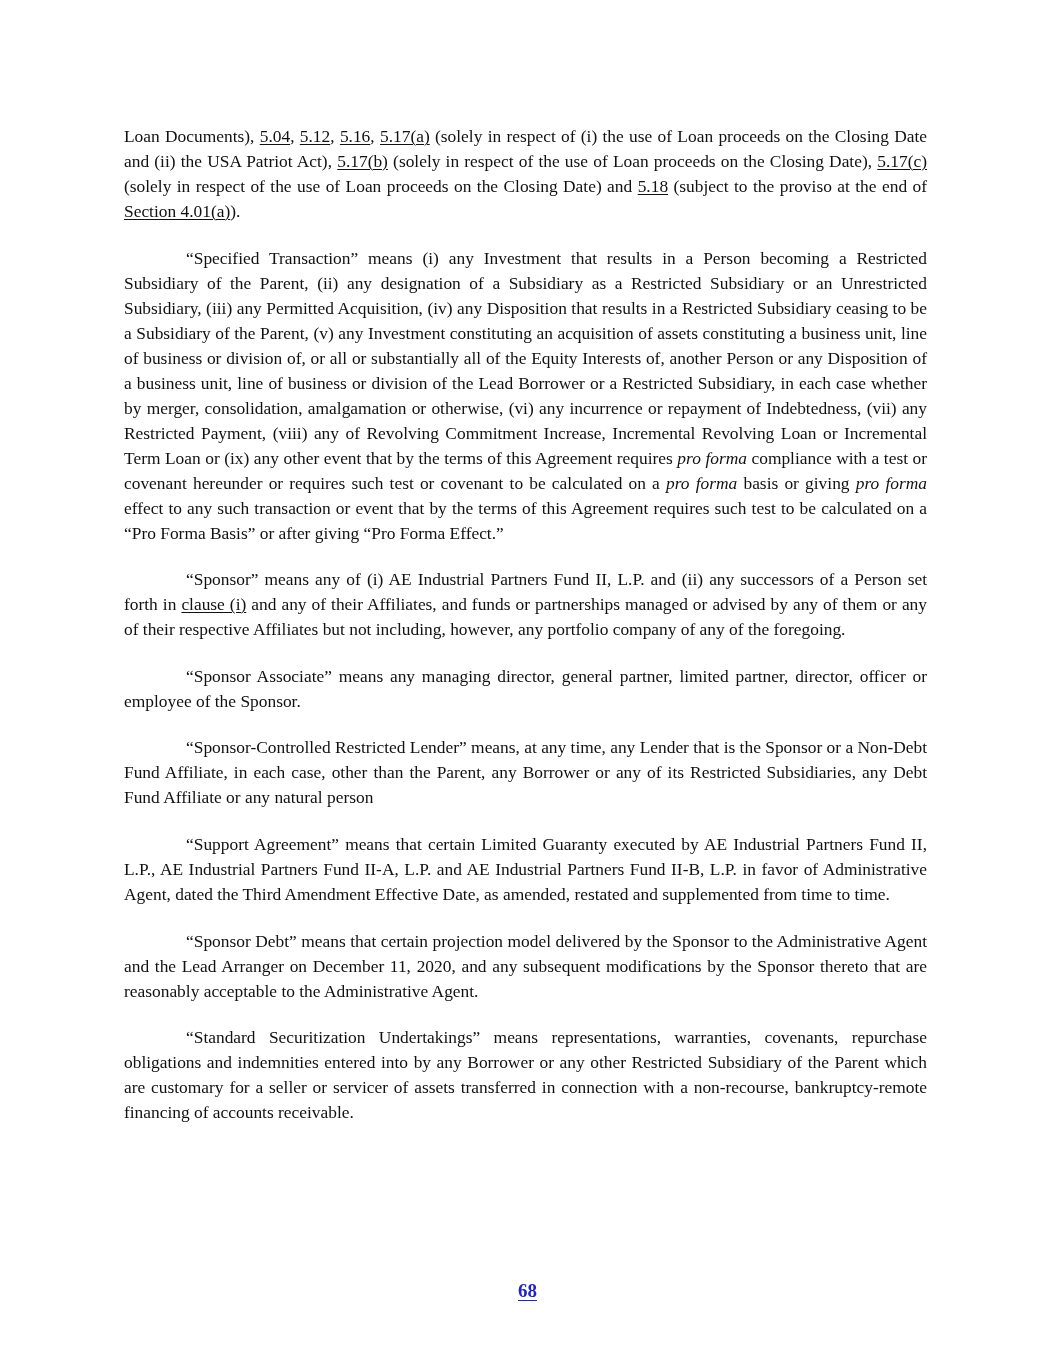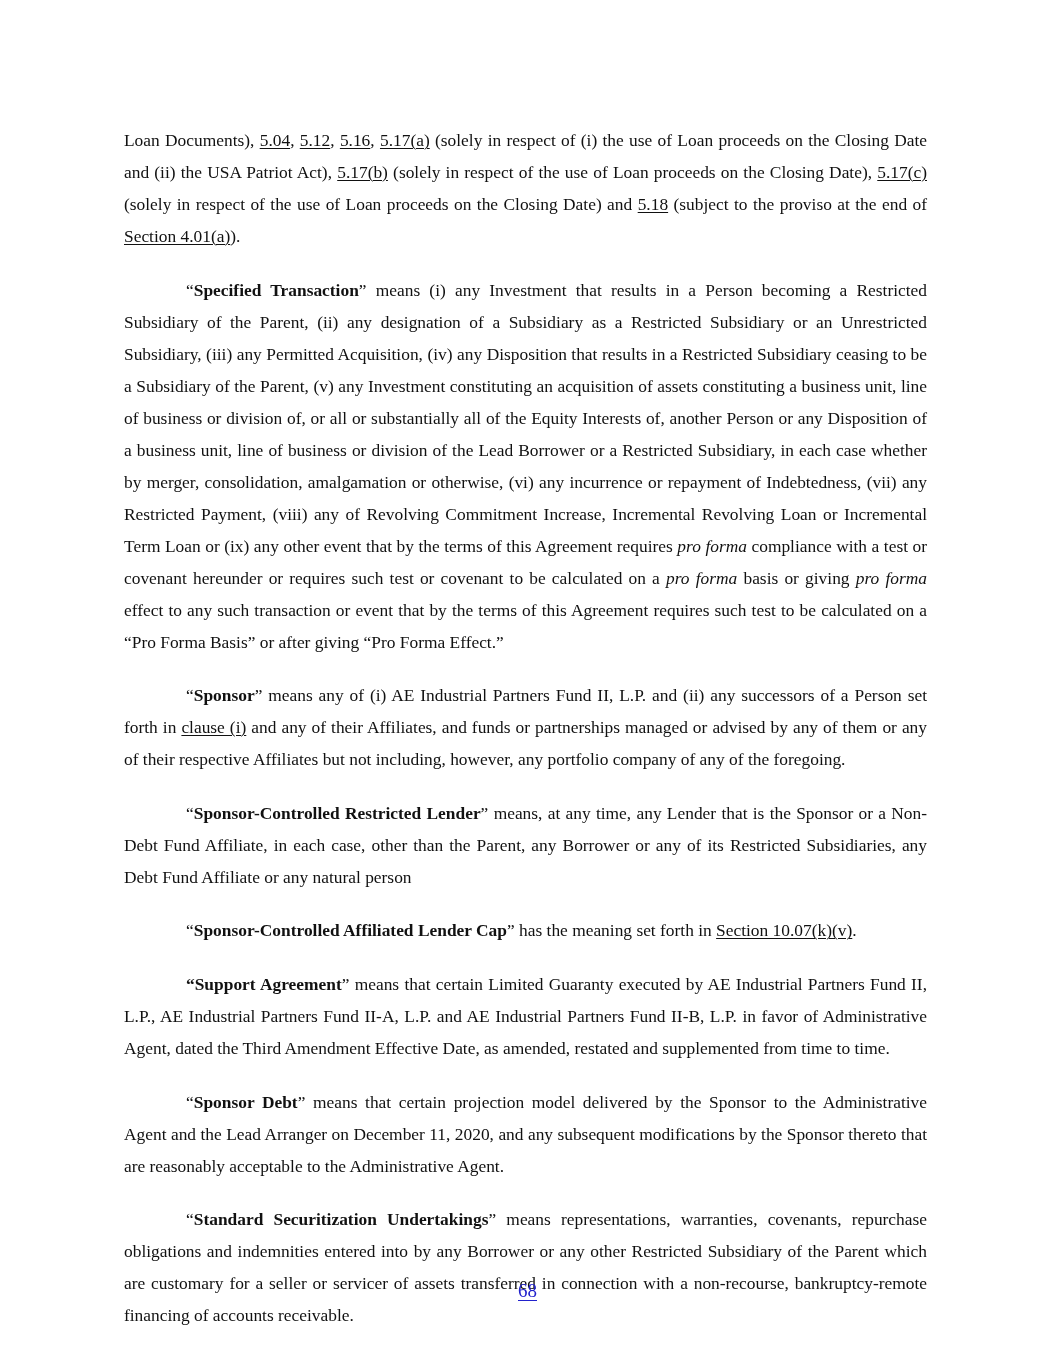--- a/index.html
+++ b/index.html
@@ -14,32 +14,32 @@
       overflow: hidden;
       font-family: "Liberation Serif", "DejaVu Serif", serif;
       color: #111111;
     }
     .page {
       position: absolute;
       left: 124px;
       top: 124px;
       width: 803px;
       font-size: 17.4px;
-      line-height: 32px;
+      line-height: 25px;
     }
     .para {
       margin: 0 0 21.6px 0;
       text-align: justify;
       text-align-last: left;
     }
     .para.def {
       text-indent: 62px;
     }
     .term {
-      font-weight: bold;
+      font-weight: normal;
     }
     .ref {
       text-decoration: underline;
       text-underline-offset: 2px;
       text-decoration-thickness: 1px;
     }
     em {
     }
     .footer {
       position: absolute;
@@ -47,38 +47,39 @@
       width: 1055px;
       top: 1280px;
       text-align: center;
       font-size: 19px;
     }
     .footer a {
       color: #2222cc;
       text-decoration: underline;
       text-decoration-thickness: 1px;
       text-underline-offset: 3px;
+      font-weight: bold;
     }
   </style>
 </head>
 <body>
 
 <div class="page">
 
   <p class="para"><span>Loan Documents), </span><span class="ref">5.04</span><span>, </span><span class="ref">5.12</span><span>, </span><span class="ref">5.16</span><span>, </span><span class="ref">5.17(a)</span><span> (solely in respect of (i) the use of Loan proceeds on the Closing Date and (ii) the USA Patriot Act), </span><span class="ref">5.17(b)</span><span> (solely in respect of the use of Loan proceeds on the Closing Date), </span><span class="ref">5.17(c)</span><span> (solely in respect of the use of Loan proceeds on the Closing Date) and </span><span class="ref">5.18</span><span> (subject to the proviso at the end of </span><span class="ref">Section 4.01(a)</span><span>).</span></p>
 
   <p class="para def"><span>“</span><span class="term">Specified Transaction</span><span>”</span><span> means (i) any Investment that results in a Person becoming a Restricted Subsidiary of the Parent, (ii) any designation of a Subsidiary as a Restricted Subsidiary or an Unrestricted Subsidiary, (iii) any Permitted Acquisition, (iv) any Disposition that results in a Restricted Subsidiary ceasing to be a Subsidiary of the Parent, (v) any Investment constituting an acquisition of assets constituting a business unit, line of business or division of, or all or substantially all of the Equity Interests of, another Person or any Disposition of a business unit, line of business or division of the Lead Borrower or a Restricted Subsidiary, in each case whether by merger, consolidation, amalgamation or otherwise, (vi) any incurrence or repayment of Indebtedness, (vii) any Restricted Payment, (viii) any of Revolving Commitment Increase, Incremental Revolving Loan or Incremental Term Loan or (ix) any other event that by the terms of this Agreement requires </span><em>pro forma</em><span> compliance with a test or covenant hereunder or requires such test or covenant to be calculated on a </span><em>pro forma</em><span> basis or giving </span><em>pro forma</em><span> effect to any such transaction or event that by the terms of this Agreement requires such test to be calculated on a “Pro Forma Basis” or after giving “Pro Forma Effect.”</span></p>
 
   <p class="para def"><span>“</span><span class="term">Sponsor</span><span>”</span><span> means any of (i) AE Industrial Partners Fund II, L.P. and (ii) any successors of a Person set forth in </span><span class="ref">clause (i)</span><span> and any of their Affiliates, and funds or partnerships managed or advised by any of them or any of their respective Affiliates but not including, however, any portfolio company of any of the foregoing.</span></p>
 
+  <p class="para def"><span>“</span><span class="term">Sponsor Associate</span><span>”</span><span> means any managing director, general partner, limited partner, director, officer or employee of the Sponsor.</span></p>
 
   <p class="para def"><span>“</span><span class="term">Sponsor-Controlled Restricted Lender</span><span>”</span><span> means, at any time, any Lender that is the Sponsor or a Non-Debt Fund Affiliate, in each case, other than the Parent, any Borrower or any of its Restricted Subsidiaries, any Debt Fund Affiliate or any natural person</span></p>
 
 
-  <p class="para def"><span>“</span><span class="term">Sponsor-Controlled Affiliated Lender Cap</span><span>”</span><span> has the meaning set forth in </span><span class="ref">Section 10.07(k)(v)</span><span>.</span></p>
 
   <p class="para def"><span class="term">“</span><span class="term">Support Agreement</span><span>”</span><span> means that certain Limited Guaranty executed by AE Industrial Partners Fund II, L.P., AE Industrial Partners Fund II-A, L.P. and AE Industrial Partners Fund II-B, L.P. in favor of Administrative Agent, dated the Third Amendment Effective Date, as amended, restated and supplemented from time to time.</span></p>
 
   <p class="para def"><span>“</span><span class="term">Sponsor Debt</span><span>”</span><span> means that certain projection model delivered by the Sponsor to the Administrative Agent and the Lead Arranger on December 11, 2020, and any subsequent modifications by the Sponsor thereto that are reasonably acceptable to the Administrative Agent.</span></p>
 
   <p class="para def"><span>“</span><span class="term">Standard Securitization Undertakings</span><span>”</span><span> means representations, warranties, covenants, repurchase obligations and indemnities entered into by any Borrower or any other Restricted Subsidiary of the Parent which are customary for a seller or servicer of assets transferred in connection with a non-recourse, bankruptcy-remote financing of accounts receivable.</span></p>
 
 </div>
 
 <div class="footer">

